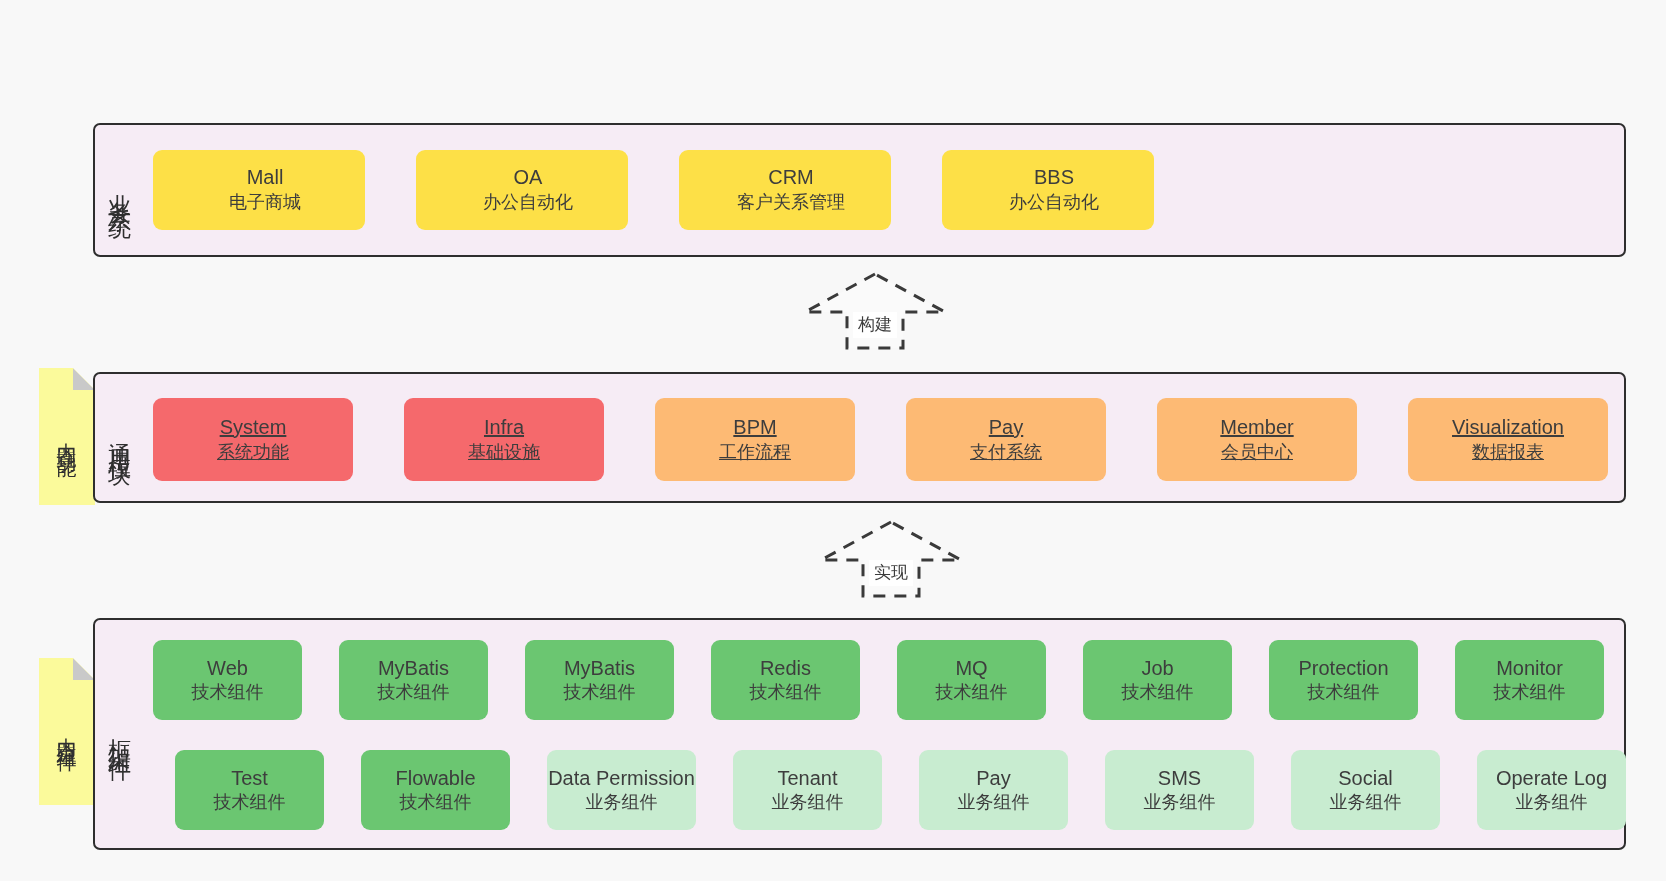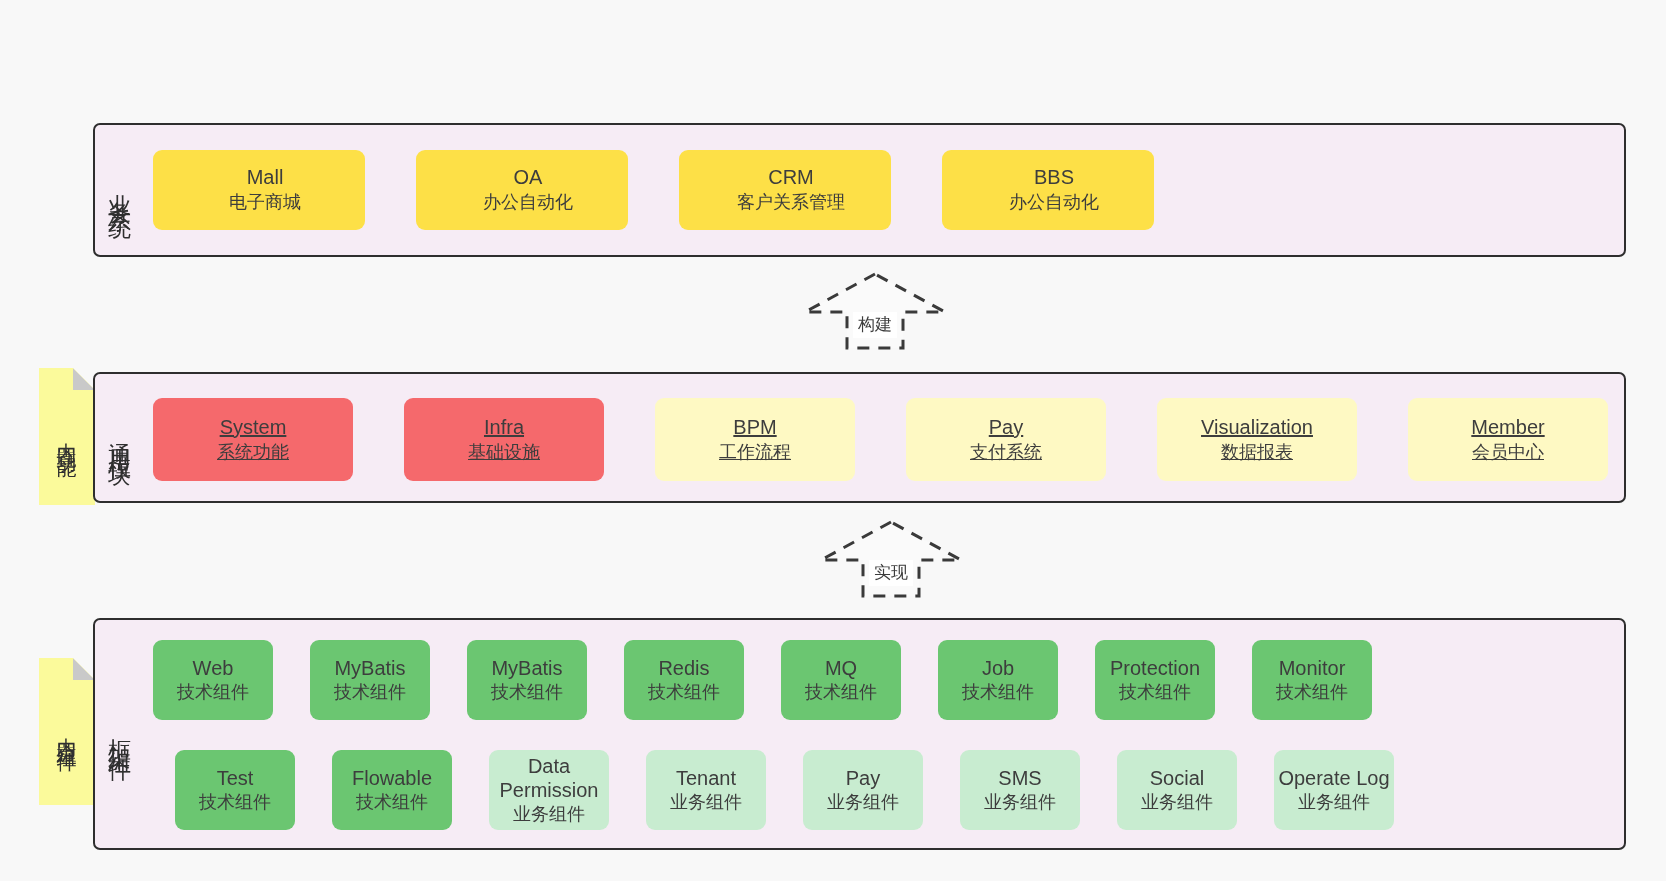--- a/index.html
+++ b/index.html
@@ -40,27 +40,27 @@
   #band-components .boxrow.r2{top:130px;padding-left:22px;}
 
   .box{
     width:200px;height:80px;border-radius:9px;
     display:flex;flex-direction:column;justify-content:center;align-items:center;
     text-align:center;flex:0 0 auto;
   }
   #band-modules .box{height:83px;text-decoration:underline;}
   .box .en{font-size:20px;line-height:25px;}
   .box .zh{font-size:18px;line-height:25px;}
-  .box.sm{width:120px;}
+  .box.sm{width:149px;}
   .box.sm .en{font-size:20px;line-height:24px;}
   .box.sm .zh{font-size:18px;line-height:24px;}
 
   .blue  {background:#fde047;padding-left:12px;}
   .red   {background:#f5696c;}
-  .pink  {background:#fef9c3;text-align:right;}
+  .pink  {background:#fdba74;text-align:right;}
   .gdark {background:#6bc671;}
   .glight{background:#c8ecd0;}
 
   
   .note{
     position:absolute;left:39px;width:56px;
     background:#fbfa9b;
     clip-path:polygon(0 0,calc(100% - 22px) 0,100% 22px,100% 100%,0 100%);
     display:flex;align-items:center;justify-content:center;
   }
@@ -144,26 +144,26 @@
       </div>
       <div class="box pink">
         <div class="en">BPM</div>
         <div class="zh">工作流程</div>
       </div>
       <div class="box pink">
         <div class="en">Pay</div>
         <div class="zh">支付系统</div>
       </div>
       <div class="box pink">
+        <div class="en">Member</div>
+        <div class="zh">会员中心</div>
+      </div>
+      <div class="box pink">
         <div class="en">Visualization</div>
         <div class="zh">数据报表</div>
-      </div>
-      <div class="box pink">
-        <div class="en">Member</div>
-        <div class="zh">会员中心</div>
       </div>
     </div>
   </div>
 
   <div class="arrow" id="arrow-implement">
     <svg viewBox="0 0 160 78">
       <path d="M80,2 L10,40 L52,40 L52,76 L108,76 L108,40 L150,40 Z" fill="#fafafa" stroke="#3a3a3a" stroke-width="3" stroke-dasharray="12 9"></path>
       <rect x="58" y="40" width="44" height="26" fill="#ffffff"></rect>
       <text x="80" y="58" text-anchor="middle">实现</text>
     </svg>

